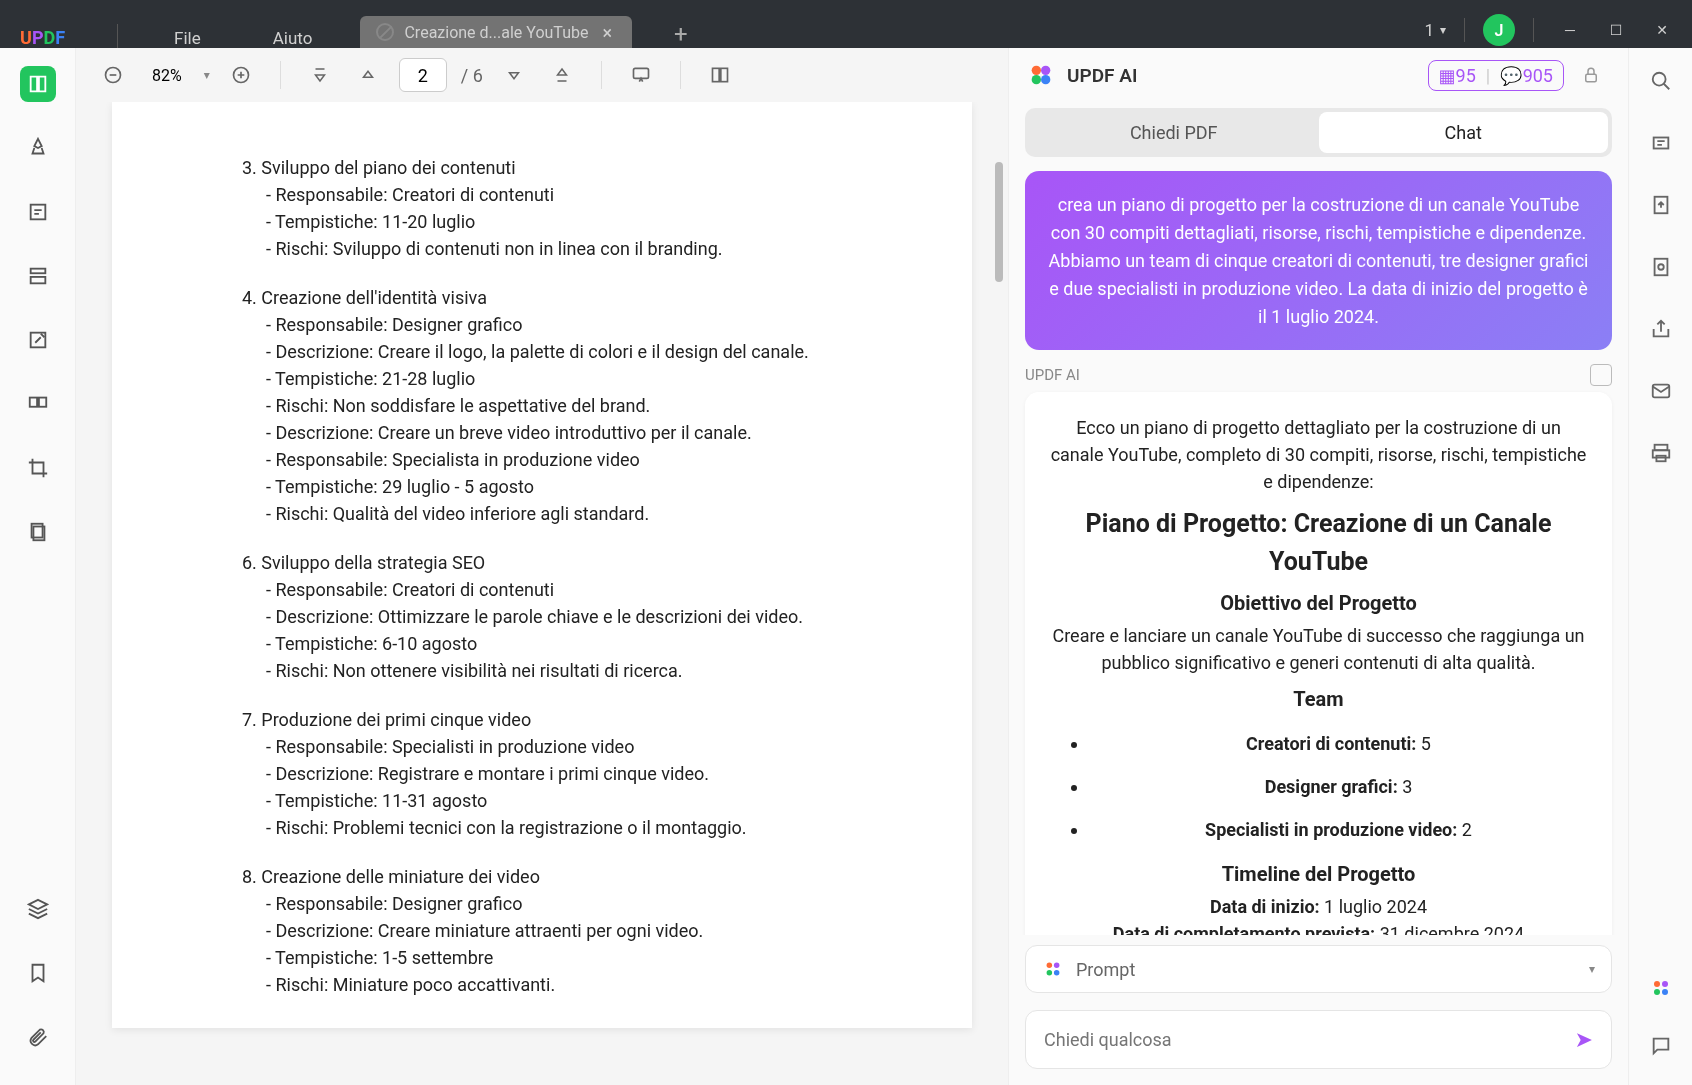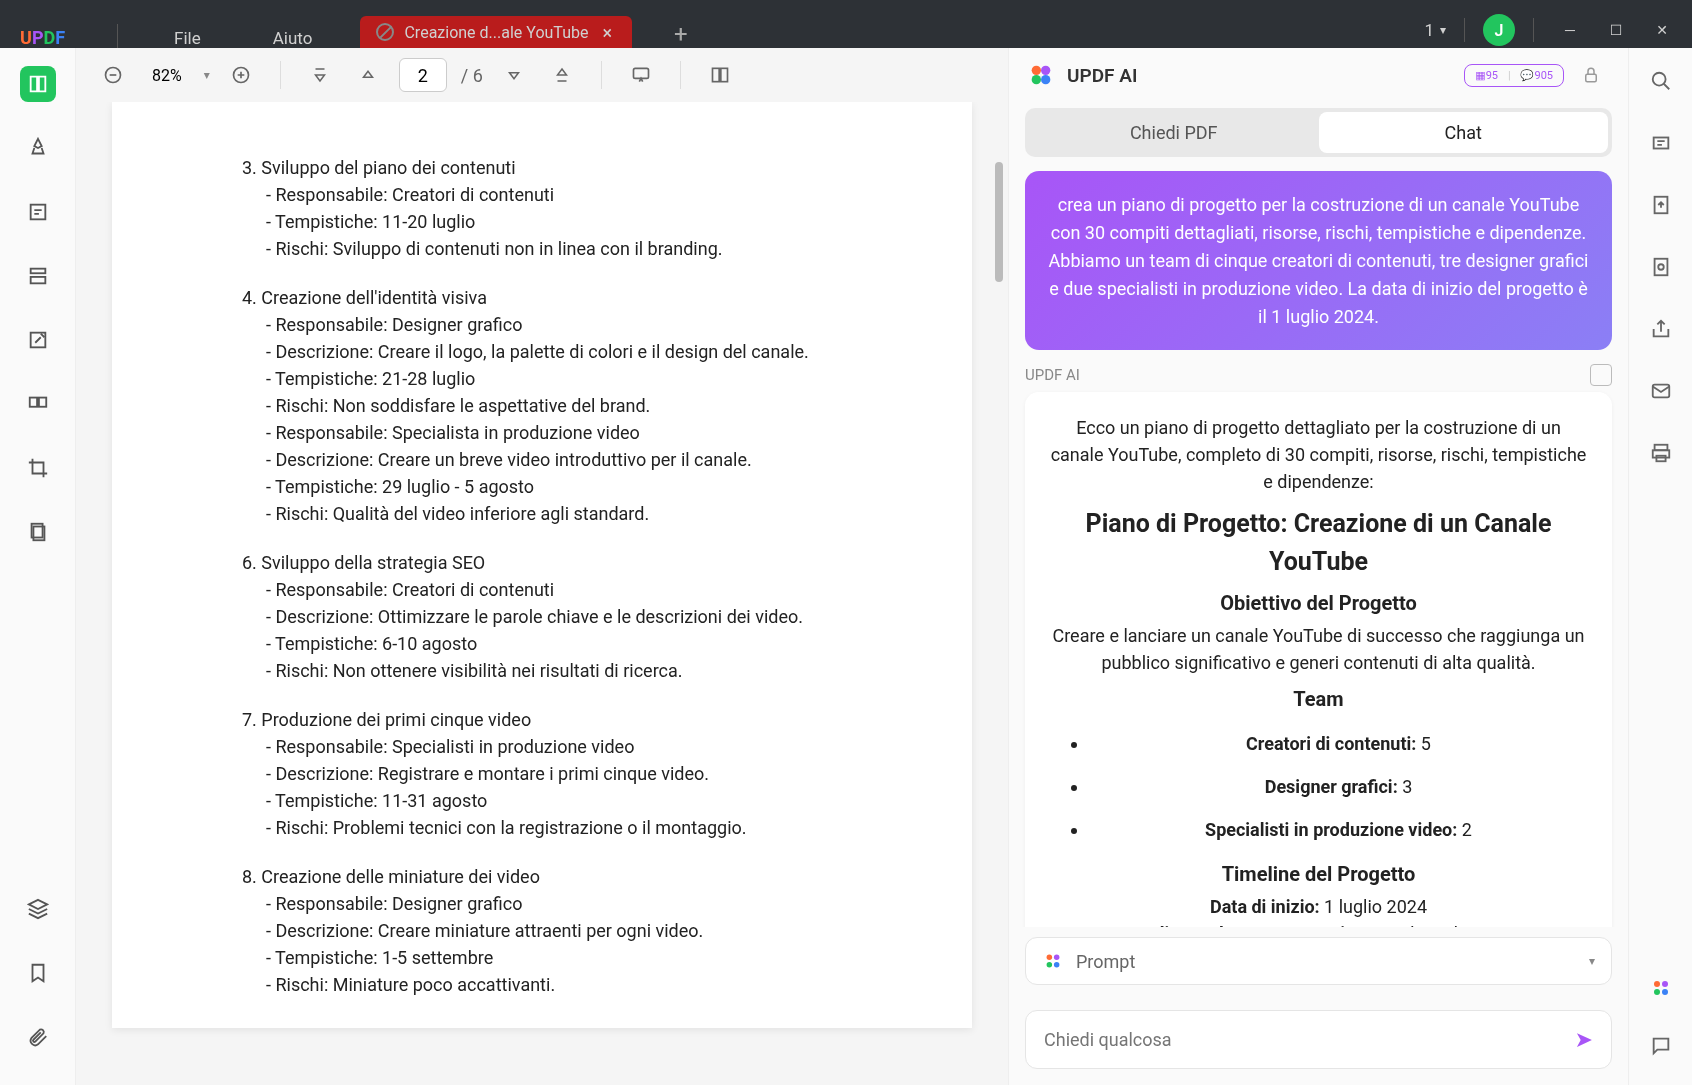--- a/index.html
+++ b/index.html
@@ -4,21 +4,21 @@
 <style>
 * { margin:0; padding:0; box-sizing:border-box; font-family:-apple-system,BlinkMacSystemFont,"Segoe UI",Roboto,sans-serif; }
 body { background:#f5f5f5; overflow:hidden; width:1692px; height:1085px; }
 
 
 .titlebar { height:48px; background:#2d3136; display:flex; align-items:flex-end; color:#d0d0d0;gap:24px; }
 .logo { padding:0 20px; font-weight:700; font-size:18px; }
 .logo span:nth-child(1){color:#ff6b35;} .logo span:nth-child(2){color:#a855f7;} .logo span:nth-child(3){color:#22c55e;} .logo span:nth-child(4){color:#3b82f6;}
 .tb-div { width:1px; height:24px; background:#555; margin:0 8px; }
 .menu-item { padding:0 24px; font-size:17px; cursor:pointer; }
-.tab { background:#b91c1c; padding:0 16px; height:32px; display:flex; align-items:center; gap:10px; font-size:16px; border-radius:6px 6px 0 0; margin-top:6px; }
+.tab { background:#737373; padding:0 16px; height:32px; display:flex; align-items:center; gap:10px; font-size:16px; border-radius:6px 6px 0 0; margin-top:6px; }
 .tab-icon { width:18px; height:18px; border:2px solid #888; border-radius:50%; position:relative; }
 .tab-icon::after { content:""; position:absolute; width:2px; height:16px; background:#888; top:-1px; left:7px; transform:rotate(45deg); }
 .tab-close { font-size:18px; cursor:pointer; padding:0 4px; }
 .tab-add { font-size:24px; padding:0 18px; cursor:pointer; color:#aaa; }
 .tb-right { margin-left:auto; display:flex; align-items:center; gap:10px; padding-right:12px; }
 .tb-num { font-size:17px; display:flex; align-items:center; gap:6px; }
 .avatar { width:32px; height:32px; border-radius:50%; background:#22c55e; color:#fff; display:flex; align-items:center; justify-content:center; font-size:16px; font-weight:600; }
 .win-btn { width:36px; height:36px; display:flex; align-items:center; justify-content:center; cursor:pointer; font-size:14px; }
 
 
@@ -40,42 +40,42 @@
 .doc-thumb { position:absolute; right:5px; top:60px; width:8px; height:120px; background:#bbb; border-radius:4px; }
 .page { background:#fff; width:860px; margin:0 auto; padding:30px 50px 30px 130px; box-shadow:0 2px 8px rgba(0,0,0,.08); font-family:"Times New Roman",serif; font-size:18px; line-height:1.5; color:#222; }
 .task-title { margin-top:22px; }
 .task-line { margin-left:24px; }
 
 .ai-panel { width:620px; background:#fafafa; display:flex; flex-direction:column; border-left:1px solid #eee; }
 .ai-head { height:54px; display:flex; align-items:center; padding:0 18px; gap:12px; }
 .ai-logo { width:28px; height:28px; }
 .ai-title { font-size:19px; font-weight:600; color:#333; }
 .ai-head-right { margin-left:auto; display:flex; align-items:center; gap:8px; }
-.credits { border:1px solid #a855f7; border-radius:8px; padding:4px 10px; display:flex; gap:10px; font-size:11px; color:#a855f7; }
+.credits { border:1px solid #a855f7; border-radius:8px; padding:4px 10px; display:flex; gap:10px; font-size:18px; color:#a855f7; }
 .lock { color:#999; padding:0 10px; }
 
 .ai-tabs { display:flex; background:#e8e8e8; border-radius:10px; margin:6px 16px; padding:4px; }
 .ai-tab { flex:1; text-align:center; padding:10px; font-size:18px; border-radius:8px; cursor:pointer; color:#555; }
 .ai-tab.active { background:#fff; color:#222; }
 
 .chat { flex:1; overflow:auto; padding:8px 16px;text-align:center; }
 .msg-user { background:linear-gradient(135deg,#a855f7,#8b7ff5); color:#fff; padding:20px 22px; border-radius:14px; font-size:18px; line-height:1.55; margin-bottom:14px; }
 .ai-label { font-size:15px; color:#888; margin:12px 0 6px; display:flex; align-items:center; }
 .copy-ic { margin-left:auto; width:22px; height:22px; border:1.5px solid #bbb; border-radius:4px; }
 .msg-ai { background:#fff; border-radius:14px; padding:22px 24px; font-size:18px; color:#222; line-height:1.5; box-shadow:0 1px 4px rgba(0,0,0,.05); }
 .msg-ai h2 { font-size:25px; font-weight:700; margin:10px 0 6px; }
 .msg-ai h3 { font-size:20px; font-weight:700; margin:8px 0 4px; }
 .msg-ai ul { margin-left:40px; list-style:disc; }
 .msg-ai ul li { margin:16px 0; }
 .msg-ai .inline-label { font-weight:700; }
 
 .prompt-bar { margin:10px 16px 17px; background:#fff; border:1px solid #e5e5e5; border-radius:12px; padding:12px 16px; display:flex; align-items:center; gap:12px; }
 .prompt-label { font-size:18px; color:#666; }
 .prompt-caret { margin-left:auto; color:#888; }
-.input-bar { margin:8px 16px 16px; background:#fff; border:1px solid #e5e5e5; border-radius:12px; padding:16px 18px; display:flex; align-items:center; }
+.input-bar { margin:0 16px 16px; background:#fff; border:1px solid #e5e5e5; border-radius:12px; padding:16px 18px; display:flex; align-items:center; }
 .input-bar input { flex:1; border:none; outline:none; font-size:18px; color:#666; background:transparent; }
 .send { color:#a855f7; font-size:22px; cursor:pointer; }
 
 .right-rail { width:64px; background:#fafafa; display:flex; flex-direction:column; align-items:center; padding-top:18px; gap:32px; border-left:1px solid #eee; }
 .rr-ic { width:30px; height:30px; display:flex; align-items:center; justify-content:center; cursor:pointer; color:#666; }
 .rr-bottom { margin-top:auto; padding-bottom:24px; display:flex; flex-direction:column; gap:28px; align-items:center; }
 
 svg { display:block; }
 .chev { font-size:12px; }
 </style>
@@ -232,22 +232,22 @@
       <div class="page" id="page-content">
           <div class="task-title">3. Sviluppo del piano dei contenuti</div>
           <div class="task-line">- Responsabile: Creatori di contenuti</div>
           <div class="task-line">- Tempistiche: 11-20 luglio</div>
           <div class="task-line">- Rischi: Sviluppo di contenuti non in linea con il branding.</div>
           <div class="task-title">4. Creazione dell'identità visiva</div>
           <div class="task-line">- Responsabile: Designer grafico</div>
           <div class="task-line">- Descrizione: Creare il logo, la palette di colori e il design del canale.</div>
           <div class="task-line">- Tempistiche: 21-28 luglio</div>
           <div class="task-line">- Rischi: Non soddisfare le aspettative del brand.</div>
+          <div class="task-line">- Descrizione: Creare un breve video introduttivo per il canale.</div>
           <div class="task-line">- Responsabile: Specialista in produzione video</div>
-          <div class="task-line">- Descrizione: Creare un breve video introduttivo per il canale.</div>
           <div class="task-line">- Tempistiche: 29 luglio - 5 agosto</div>
           <div class="task-line">- Rischi: Qualità del video inferiore agli standard.</div>
           <div class="task-title">6. Sviluppo della strategia SEO</div>
           <div class="task-line">- Responsabile: Creatori di contenuti</div>
           <div class="task-line">- Descrizione: Ottimizzare le parole chiave e le descrizioni dei video.</div>
           <div class="task-line">- Tempistiche: 6-10 agosto</div>
           <div class="task-line">- Rischi: Non ottenere visibilità nei risultati di ricerca.</div>
           <div class="task-title">7. Produzione dei primi cinque video</div>
           <div class="task-line">- Responsabile: Specialisti in produzione video</div>
           <div class="task-line">- Descrizione: Registrare e montare i primi cinque video.</div>

